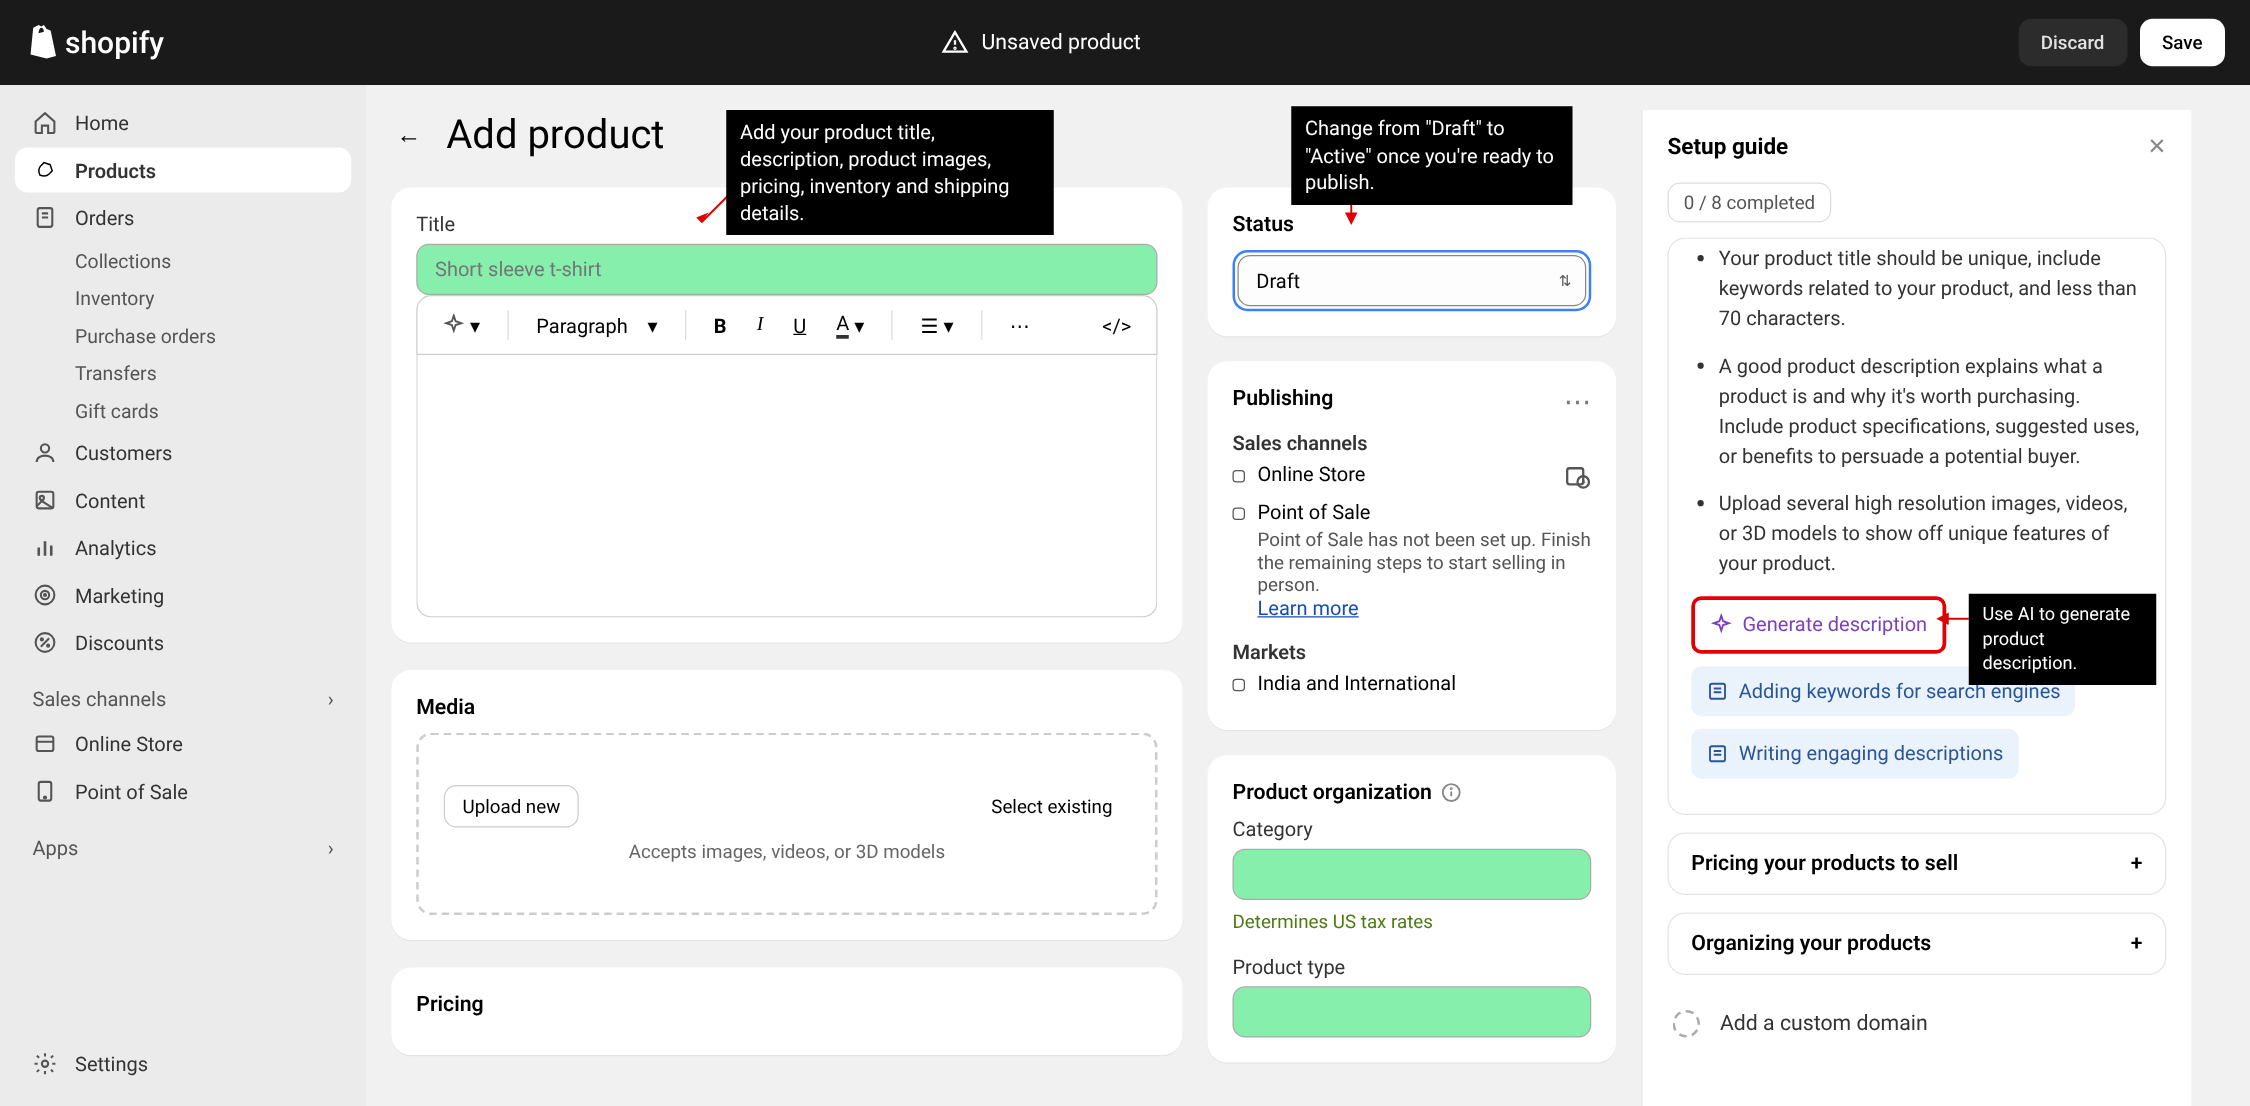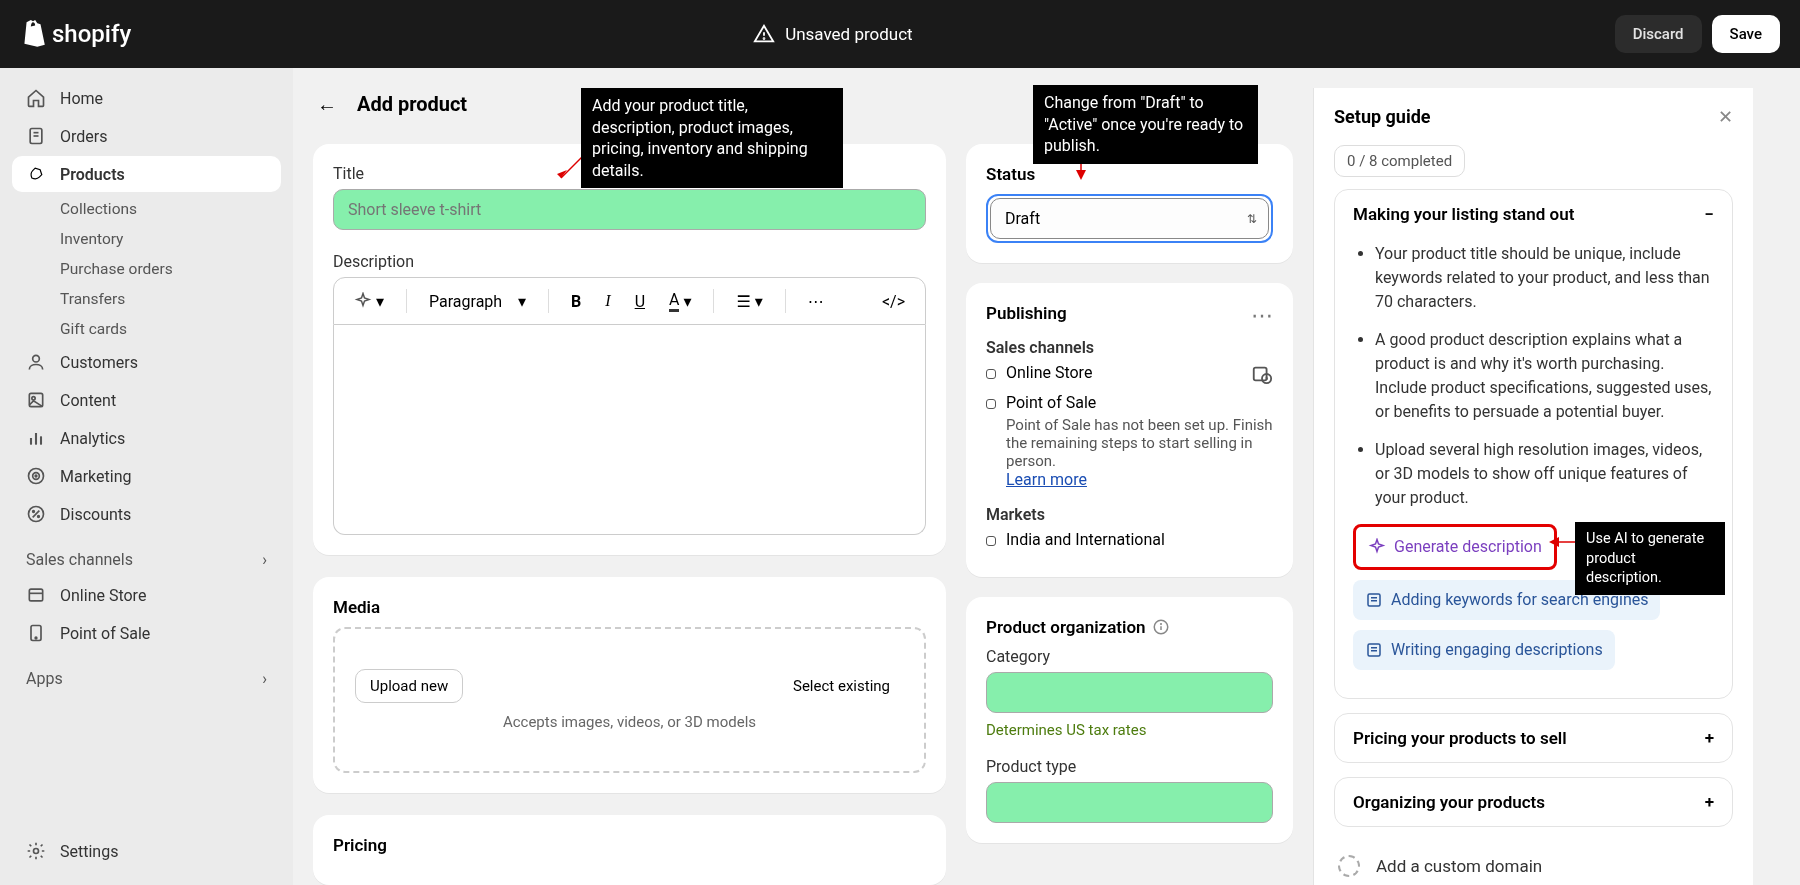--- a/index.html
+++ b/index.html
@@ -17,21 +17,21 @@
 .main{flex:1;display:flex;overflow:hidden}
 .sidebar{width:293px;background:#ebebeb;padding:12px;overflow-y:auto}
 .nav-item{display:flex;align-items:center;gap:14px;padding:8px 14px;border-radius:10px;font-size:16px;color:#333;cursor:pointer;margin-bottom:2px}
 .nav-item.active{background:#fff;font-weight:600}
 .nav-item svg,.nav-item .icon{width:20px;height:20px;flex-shrink:0}
 .nav-sub{padding-left:48px;font-size:15.5px;color:#555;padding-top:6px;padding-bottom:6px;cursor:pointer}
 .nav-header{display:flex;align-items:center;justify-content:space-between;padding:8px 14px;font-size:16px;color:#555;margin-top:10px;cursor:pointer}
 .content{flex:1;display:flex;padding:20px 0 0 20px;gap:20px;overflow:hidden}
 .col-main{width:980px;display:flex;flex-direction:column;gap:20px;position:relative}
 .page-header{display:flex;align-items:center;gap:16px;margin-bottom:4px}
-.page-title{font-size:20px;font-weight:700}
+.page-title{font-size:32px;font-weight:400}
 .back-arrow{font-size:20px;cursor:pointer;padding:4px}
 .row{display:flex;gap:20px}
 .col-center{flex:1;display:flex;flex-direction:column;gap:22px}
 .col-side{width:327px;display:flex;flex-direction:column;gap:20px}
 .card{background:#fff;border-radius:16px;padding:20px;box-shadow:0 1px 0 rgba(0,0,0,.05)}
 .label{font-size:16px;color:#333;margin-bottom:6px;display:block}
 .input{width:100%;border:1px solid #aaa;border-radius:10px;padding:10px 14px;font-size:16px;background:#86efac}
 .select-wrap{position:relative;border:2px solid #3b82f6;border-radius:12px;padding:2px}
 .select{width:100%;border:1px solid #888;border-radius:10px;padding:10px 14px;font-size:16px;appearance:none;background:#fdfdfd}
 .select-chev{position:absolute;right:14px;top:50%;transform:translateY(-50%);pointer-events:none;font-size:12px;color:#555}
@@ -100,33 +100,33 @@
   </div>
 
   <div class="main">
     <div class="sidebar">
       <div class="nav-item">
           <svg viewBox="0 0 24 24" fill="none" stroke="#555" stroke-width="2">
             <path d="M3 11l9-8 9 8v10a1 1 0 01-1 1h-5v-7h-6v7H4a1 1 0 01-1-1V11z"></path>
           </svg>
           <span>Home</span>
         </div>
+      <div class="nav-item active">
+          <svg viewBox="0 0 24 24" fill="none" stroke="#000" stroke-width="2">
+            <path d="M12 2l8 4v6c0 5-3 8-8 10-5-2-8-5-8-10V6l8-4z" transform="rotate(45 12 12) scale(0.7) translate(5 5)"></path>
+          </svg>
+          <span>Products</span>
+        </div>
       <div class="nav-item">
           <svg viewBox="0 0 24 24" fill="none" stroke="#555" stroke-width="2">
             <rect x="5" y="3" width="14" height="18" rx="2"></rect>
             <line x1="9" y1="8" x2="15" y2="8"></line>
             <line x1="9" y1="12" x2="15" y2="12"></line>
           </svg>
           <span>Orders</span>
-        </div>
-      <div class="nav-item active">
-          <svg viewBox="0 0 24 24" fill="none" stroke="#000" stroke-width="2">
-            <path d="M12 2l8 4v6c0 5-3 8-8 10-5-2-8-5-8-10V6l8-4z" transform="rotate(45 12 12) scale(0.7) translate(5 5)"></path>
-          </svg>
-          <span>Products</span>
         </div>
       <div class="nav-sub">Collections</div>
       <div class="nav-sub">Inventory</div>
       <div class="nav-sub">Purchase orders</div>
       <div class="nav-sub">Transfers</div>
       <div class="nav-sub">Gift cards</div>
       <div class="nav-item">
           <svg viewBox="0 0 24 24" fill="none" stroke="#555" stroke-width="2">
             <circle cx="12" cy="8" r="4"></circle>
             <path d="M4 21c0-4 4-6 8-6s8 2 8 6"></path>
@@ -216,21 +216,20 @@
         <svg class="arrow-red" style="top:40px;left:753px" width="30" height="60">
             <line x1="15" y1="2" x2="15" y2="48" stroke="#d00" stroke-width="1.5"></line>
             <polygon points="15,52 10,42 20,42" fill="#d00"></polygon>
           </svg>
 
         <div class="row">
           <div class="col-center">
             <div class="card">
               <label class="label">Title</label>
               <input class="input" placeholder="Short sleeve t-shirt" style="">
-              <label class="label" style="margin-top:22px">Description</label>
               <div class="toolbar">
                 <span class="toolbar-btn"><svg width="18" height="18" viewBox="0 0 24 24" fill="none" stroke="#555" stroke-width="2">
                       <path d="M12 2l2 6 6 2-6 2-2 6-2-6-6-2 6-2 2-6z"></path>
                     </svg> ▾</span>
                 <span class="toolbar-sep"></span>
                 <span class="toolbar-btn"><span>Paragraph</span>&nbsp;&nbsp;&nbsp;▾</span>
                 <span class="toolbar-sep"></span>
                 <span class="toolbar-btn" style="font-weight:700">B</span>
                 <span class="toolbar-btn" style="font-style:italic;font-family:serif">I</span>
                 <span class="toolbar-btn" style="text-decoration:underline">U</span>
@@ -316,24 +315,20 @@
       </div>
 
       <div class="right-panel">
         <div class="rp-header">
           <span class="rp-title">Setup guide</span>
           <span class="rp-close">✕</span>
         </div>
         <div><span class="rp-progress">0 / 8 completed</span></div>
         <div class="rp-body">
           <div class="accordion">
-            <div class="acc-head">
-                <span>Making your listing stand out</span>
-                <span>−</span>
-              </div>
             <div class="acc-body">
               <ul>
                 <li>Your product title should be unique, include keywords related to your product, and less than 70 characters.</li>
                 <li>A good product description explains what a product is and why it's worth purchasing. Include product specifications, suggested uses, or benefits to persuade a potential buyer.</li>
                 <li>Upload several high resolution images, videos, or 3D models to show off unique features of your product.</li>
               </ul>
               <div style="position:relative">
                 <div class="chip highlight">
                     <svg viewBox="0 0 24 24" fill="none" stroke="#7b3fbf" stroke-width="2">
                       <path d="M12 2l2 6 6 2-6 2-2 6-2-6-6-2 6-2 2-6z"></path>

